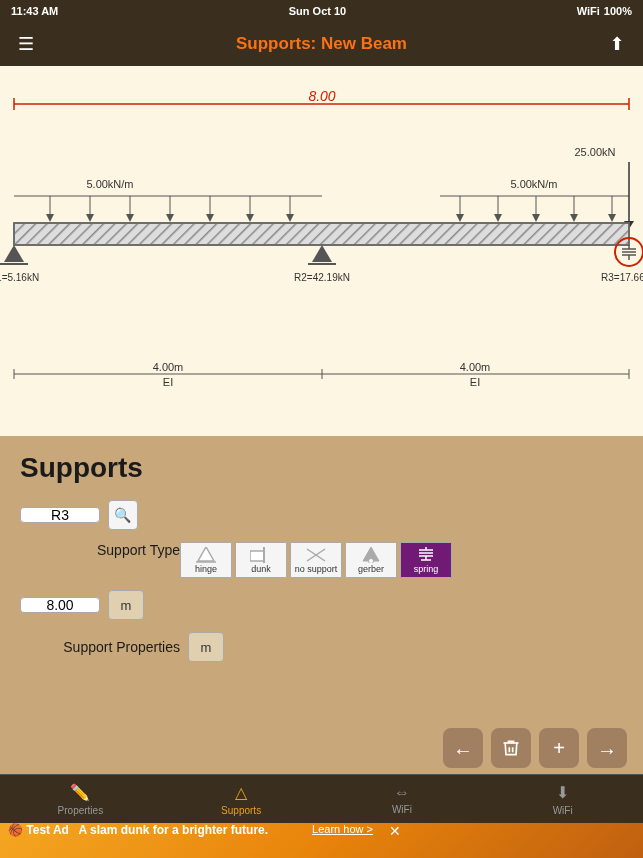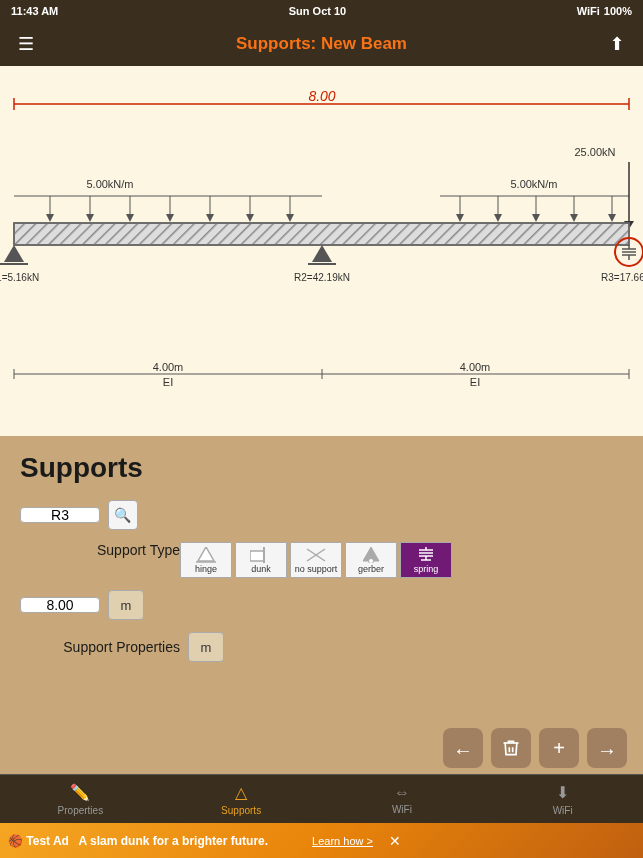--- a/index.html
+++ b/index.html
@@ -201,21 +201,20 @@
       display: flex;
       align-items: center;
       justify-content: center;
       overflow: hidden;
     }
     .ad-inner {
       background: linear-gradient(135deg, #f5a623 0%, #e8840a 50%, #c06010 100%);
       width: 100%;
       height: 100%;
       display: flex;
-      align-items: center;
       padding: 0 8px;
       gap: 8px;
     }
 
     
     .diagram-svg {
       position: absolute;
       top: 0; left: 0; right: 0; bottom: 0;
       width: 100%;
       height: 100%;

